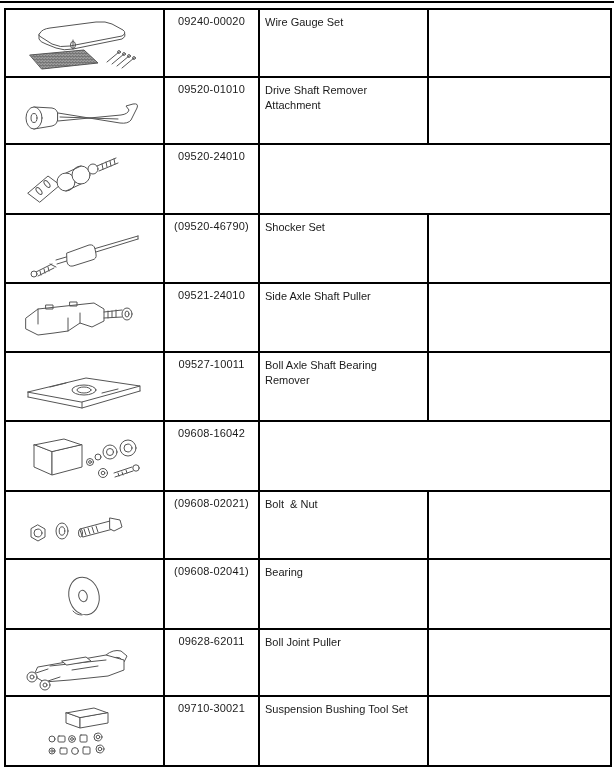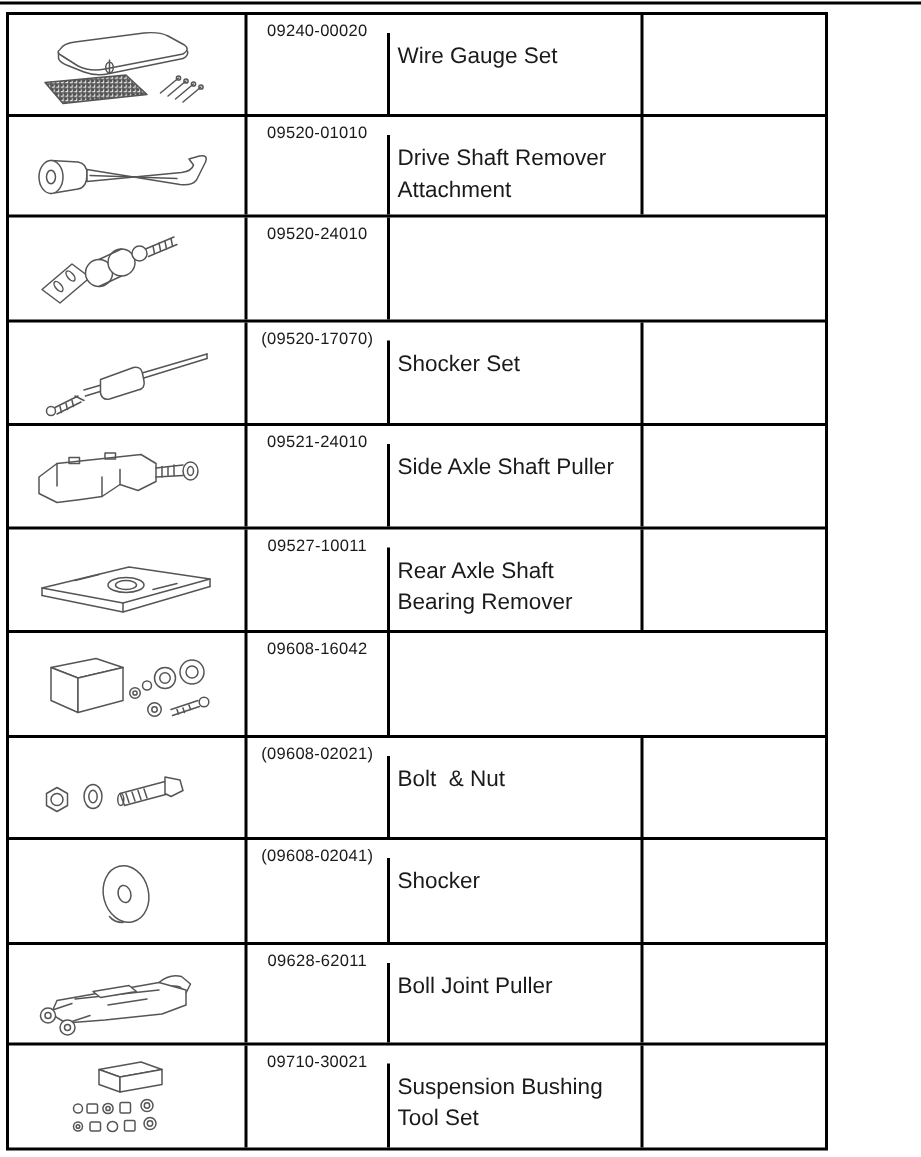--- a/index.html
+++ b/index.html
@@ -2,36 +2,36 @@
 <html><head>
 <meta charset="utf-8">
 <style>
   html,body{margin:0;padding:0;}
   body{
     width:614px;height:771px;position:relative;background:#ffffff;
     font-family:"Liberation Sans",sans-serif;color:#1a1a1a;overflow:hidden;
   }
   .top-rule{position:absolute;left:0;top:1px;width:614px;height:2px;background:#000;}
   .sst-table{
-    position:absolute;left:4px;top:8px;width:548px;height:759px;
+    position:absolute;left:4px;top:8px;width:608px;height:759px;
     border:2px solid #000;box-sizing:border-box;
     display:grid;
     grid-template-rows:66px 67px 70px 69px 69px 69px 70px 68px 70px 67px auto;
   }
   .row{
     display:grid;grid-template-columns:157px 95px 169px auto;
     border-top:2px solid #000;box-sizing:border-box;min-height:0;
   }
   .row:first-child{border-top:none;}
   .cell{box-sizing:border-box;min-width:0;overflow:hidden;}
   .cell + .cell{border-left:2px solid #000;}
   .illus{display:flex;align-items:center;justify-content:center;padding-top:4px;}
   .illus svg{display:block;}
   .part{text-align:center;padding-top:5px;font-size:11px;letter-spacing:0.2px;}
-  .desc{padding:5px 6px 0 5px;font-size:15px;line-height:1.4;white-space:pre-wrap;margin-top:12px;}
+  .desc{padding:5px 6px 0 5px;font-size:11px;line-height:1.4;white-space:pre-wrap;}
   .sketch{stroke:#555;fill:none;stroke-width:1;stroke-linejoin:round;stroke-linecap:round;}
   .sketch .solid{fill:#ffffff;}
 </style>
 </head>
 <body>
 
 <div class="top-rule"></div>
 
 <div class="sst-table">
 
@@ -117,21 +117,21 @@
         <line x1="26" y1="49" x2="42" y2="41"></line>
         <line x1="28" y1="53" x2="44" y2="45"></line>
         <g>
           <line x1="30" y1="48" x2="31" y2="52"></line>
           <line x1="34" y1="46" x2="35" y2="50"></line>
           <line x1="38" y1="44" x2="39" y2="48"></line>
         </g>
         <circle class="solid" cx="24" cy="51" r="3"></circle>
       </svg>
     </div>
-    <div class="cell part">(09520-17070)</div>
+    <div class="cell part">(09520-46790)</div>
     <div class="cell desc">Shocker Set</div>
     <div class="cell"></div>
   </div>
 
   <div class="row">
     <div class="cell illus">
       <svg class="sketch" width="150" height="58" viewBox="0 0 150 58">
         <path class="solid" d="M16 27 L28 18 L84 12 L94 18 L94 30 L82 36 L70 32 L58 40 L44 42 L28 44 L16 38 Z"></path>
         <line x1="28" y1="18" x2="28" y2="33"></line>
         <line x1="58" y1="27" x2="58" y2="40"></line>
@@ -162,21 +162,21 @@
         <line x1="72" y1="42" x2="72" y2="48"></line>
         <line x1="130" y1="26" x2="130" y2="31"></line>
         <path d="M18 37 L72 48 L130 31"></path>
         <ellipse class="solid" cx="74" cy="30" rx="12" ry="5"></ellipse>
         <ellipse cx="74" cy="30" rx="7" ry="3"></ellipse>
         <line x1="40" y1="27" x2="56" y2="23"></line>
         <line x1="92" y1="33" x2="108" y2="29"></line>
       </svg>
     </div>
     <div class="cell part">09527-10011</div>
-    <div class="cell desc">Rear Axle Shaft Bearing Remover</div>
+    <div class="cell desc">Boll Axle Shaft Bearing Remover</div>
     <div class="cell"></div>
   </div>
 
   <div class="row">
     <div class="cell illus">
       <svg class="sketch" width="150" height="58" viewBox="0 0 150 58">
         <polygon class="solid" points="24,16 54,10 72,16 42,23"></polygon>
         <polygon class="solid" points="24,16 24,38 42,46 42,23"></polygon>
         <polygon class="solid" points="42,23 42,46 72,38 72,16"></polygon>
         <circle class="solid" cx="80" cy="33" r="3.5"></circle>
@@ -227,21 +227,21 @@
 
   <div class="row">
     <div class="cell illus">
       <svg class="sketch" width="150" height="60" viewBox="0 0 150 60">
         <ellipse class="solid" cx="74" cy="30" rx="15" ry="19" transform="rotate(-14 74 30)"></ellipse>
         <ellipse cx="73" cy="30" rx="4.2" ry="5.8" transform="rotate(-14 73 30)"></ellipse>
         <path d="M63 45 Q66 49 72 49"></path>
       </svg>
     </div>
     <div class="cell part">(09608-02041)</div>
-    <div class="cell desc">Shocker</div>
+    <div class="cell desc">Bearing</div>
     <div class="cell"></div>
   </div>
 
   <div class="row">
     <div class="cell illus">
       <svg class="sketch" width="150" height="56" viewBox="0 0 150 56">
         <path class="solid" d="M96 18 Q103 12 111 14 L117 19 L114 25 L110 21 Q104 19 98 23 Z"></path>
         <polygon class="solid" points="28,30 96,18 114,23 114,33 98,39 60,43 34,45 24,39"></polygon>
         <line x1="40" y1="29" x2="96" y2="23"></line>
         <polygon class="solid" points="52,24 76,20 81,24 57,28"></polygon>

